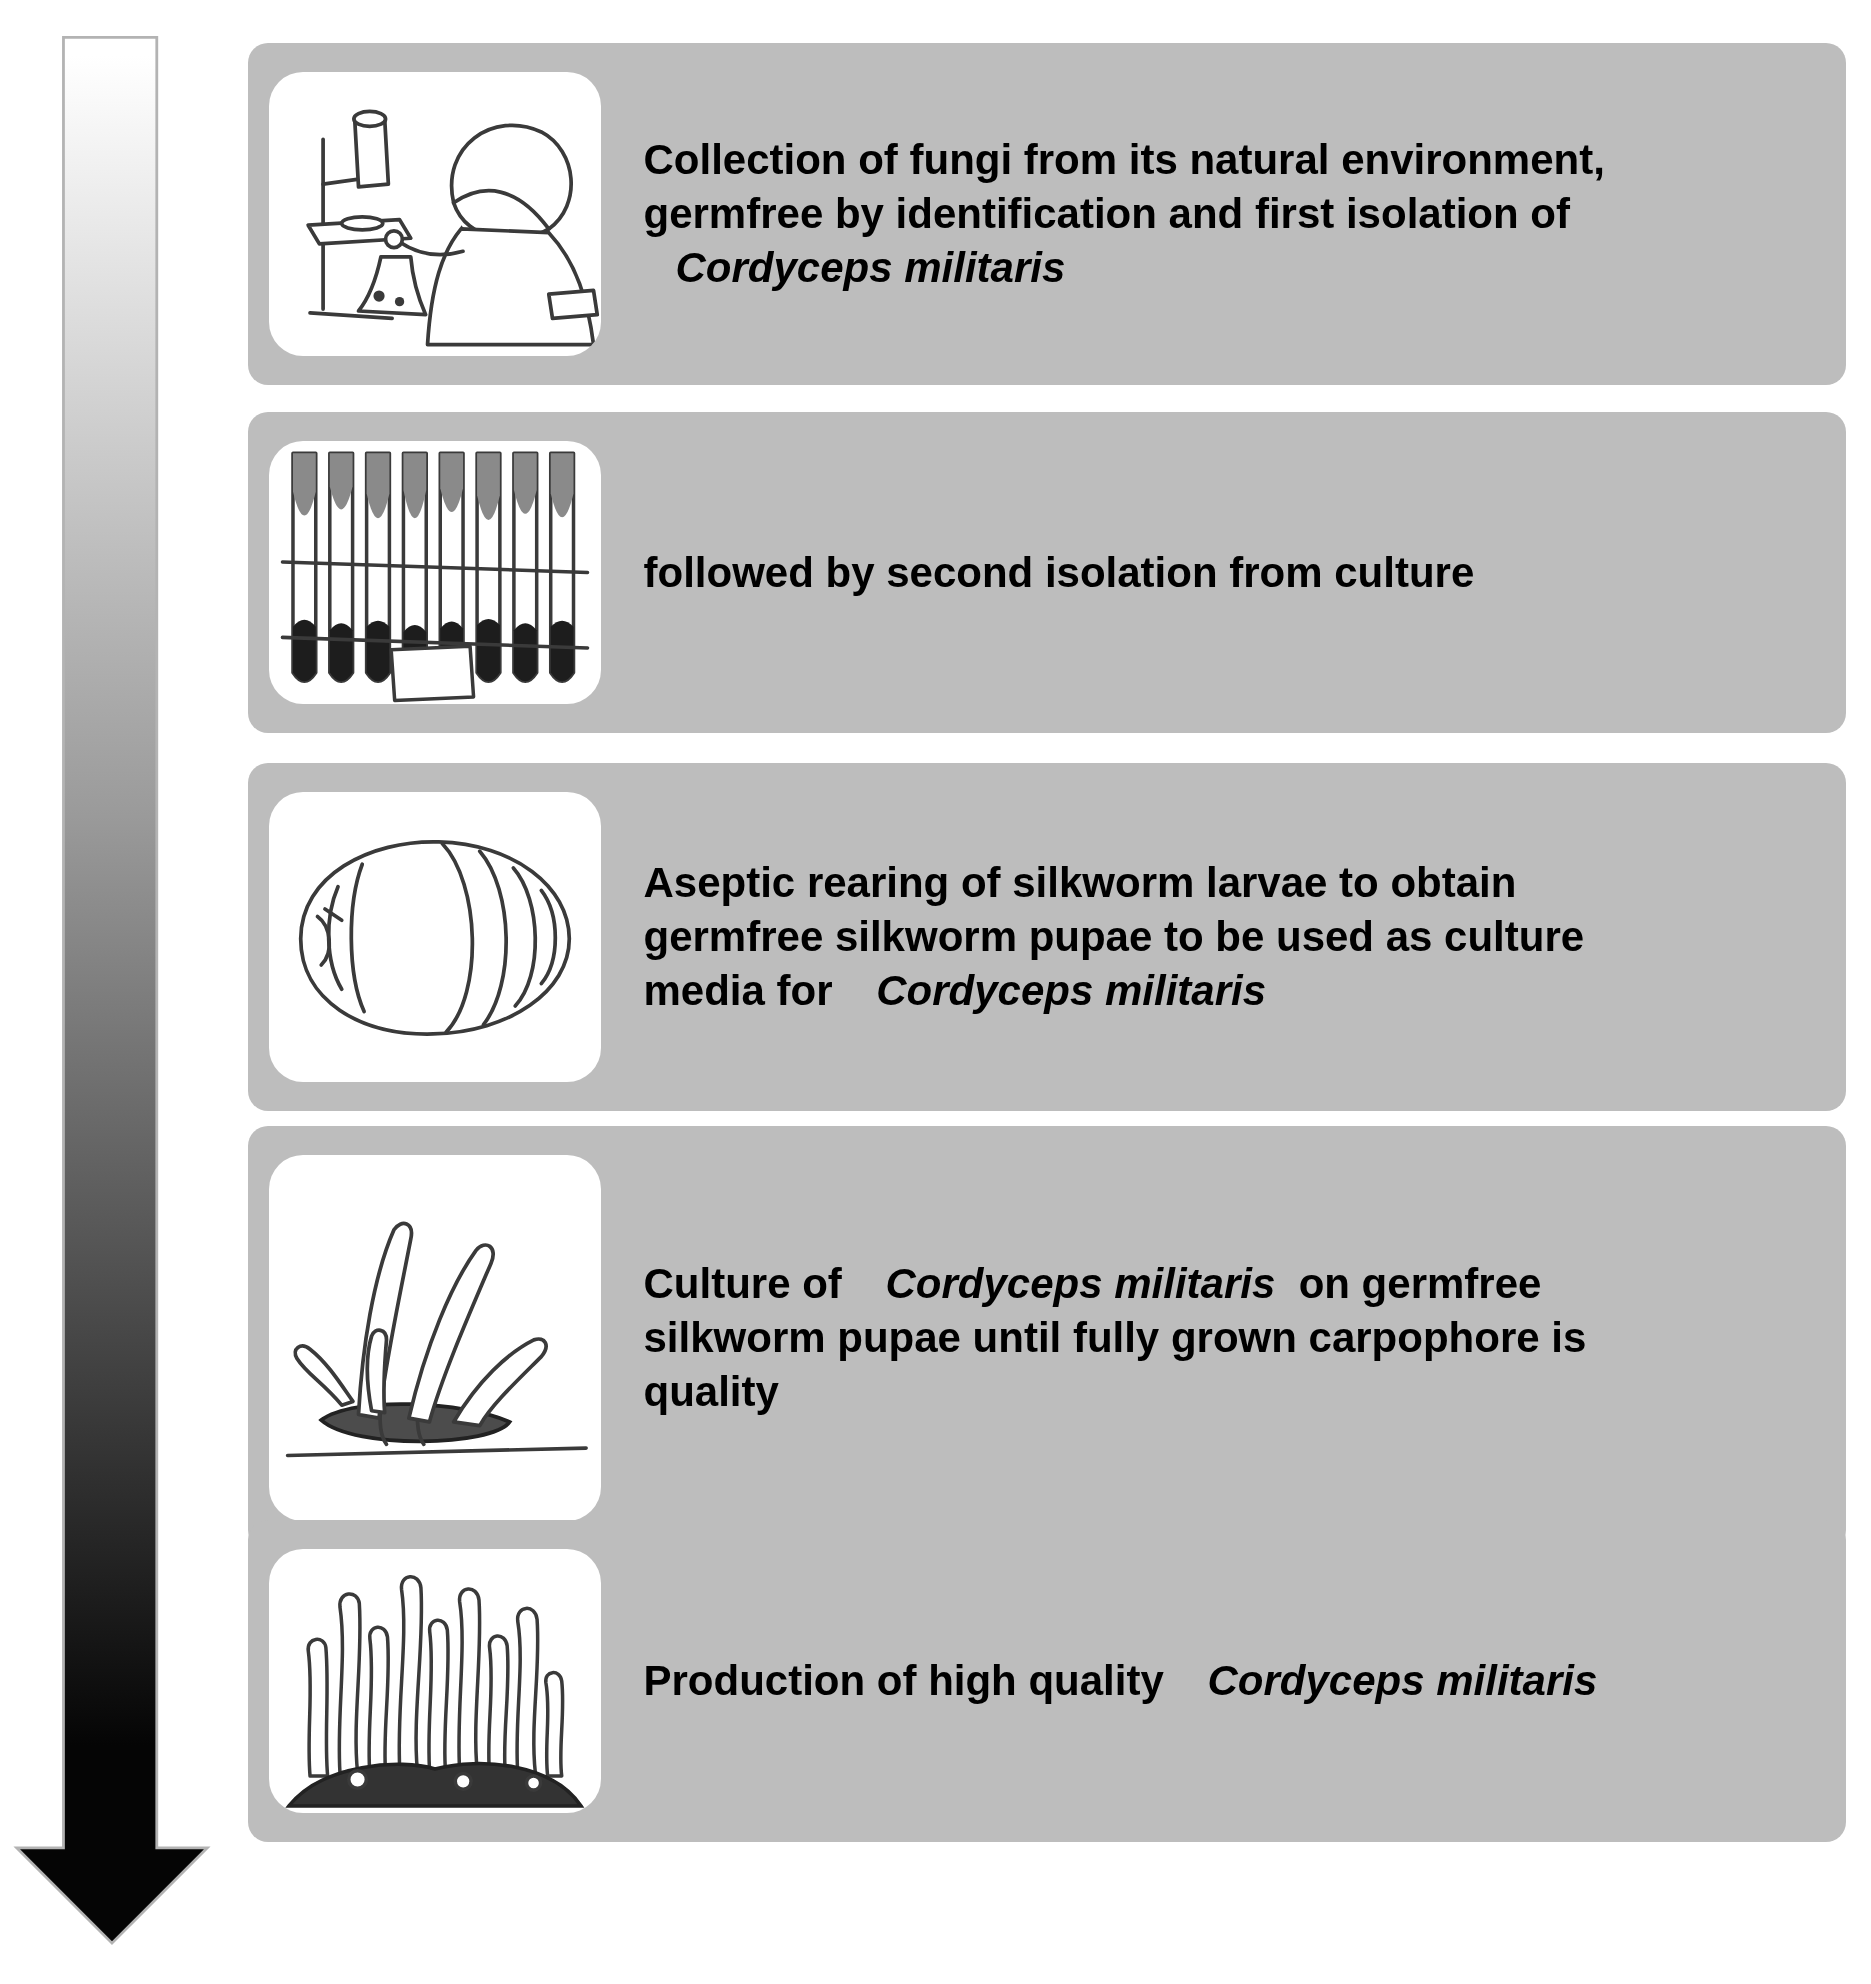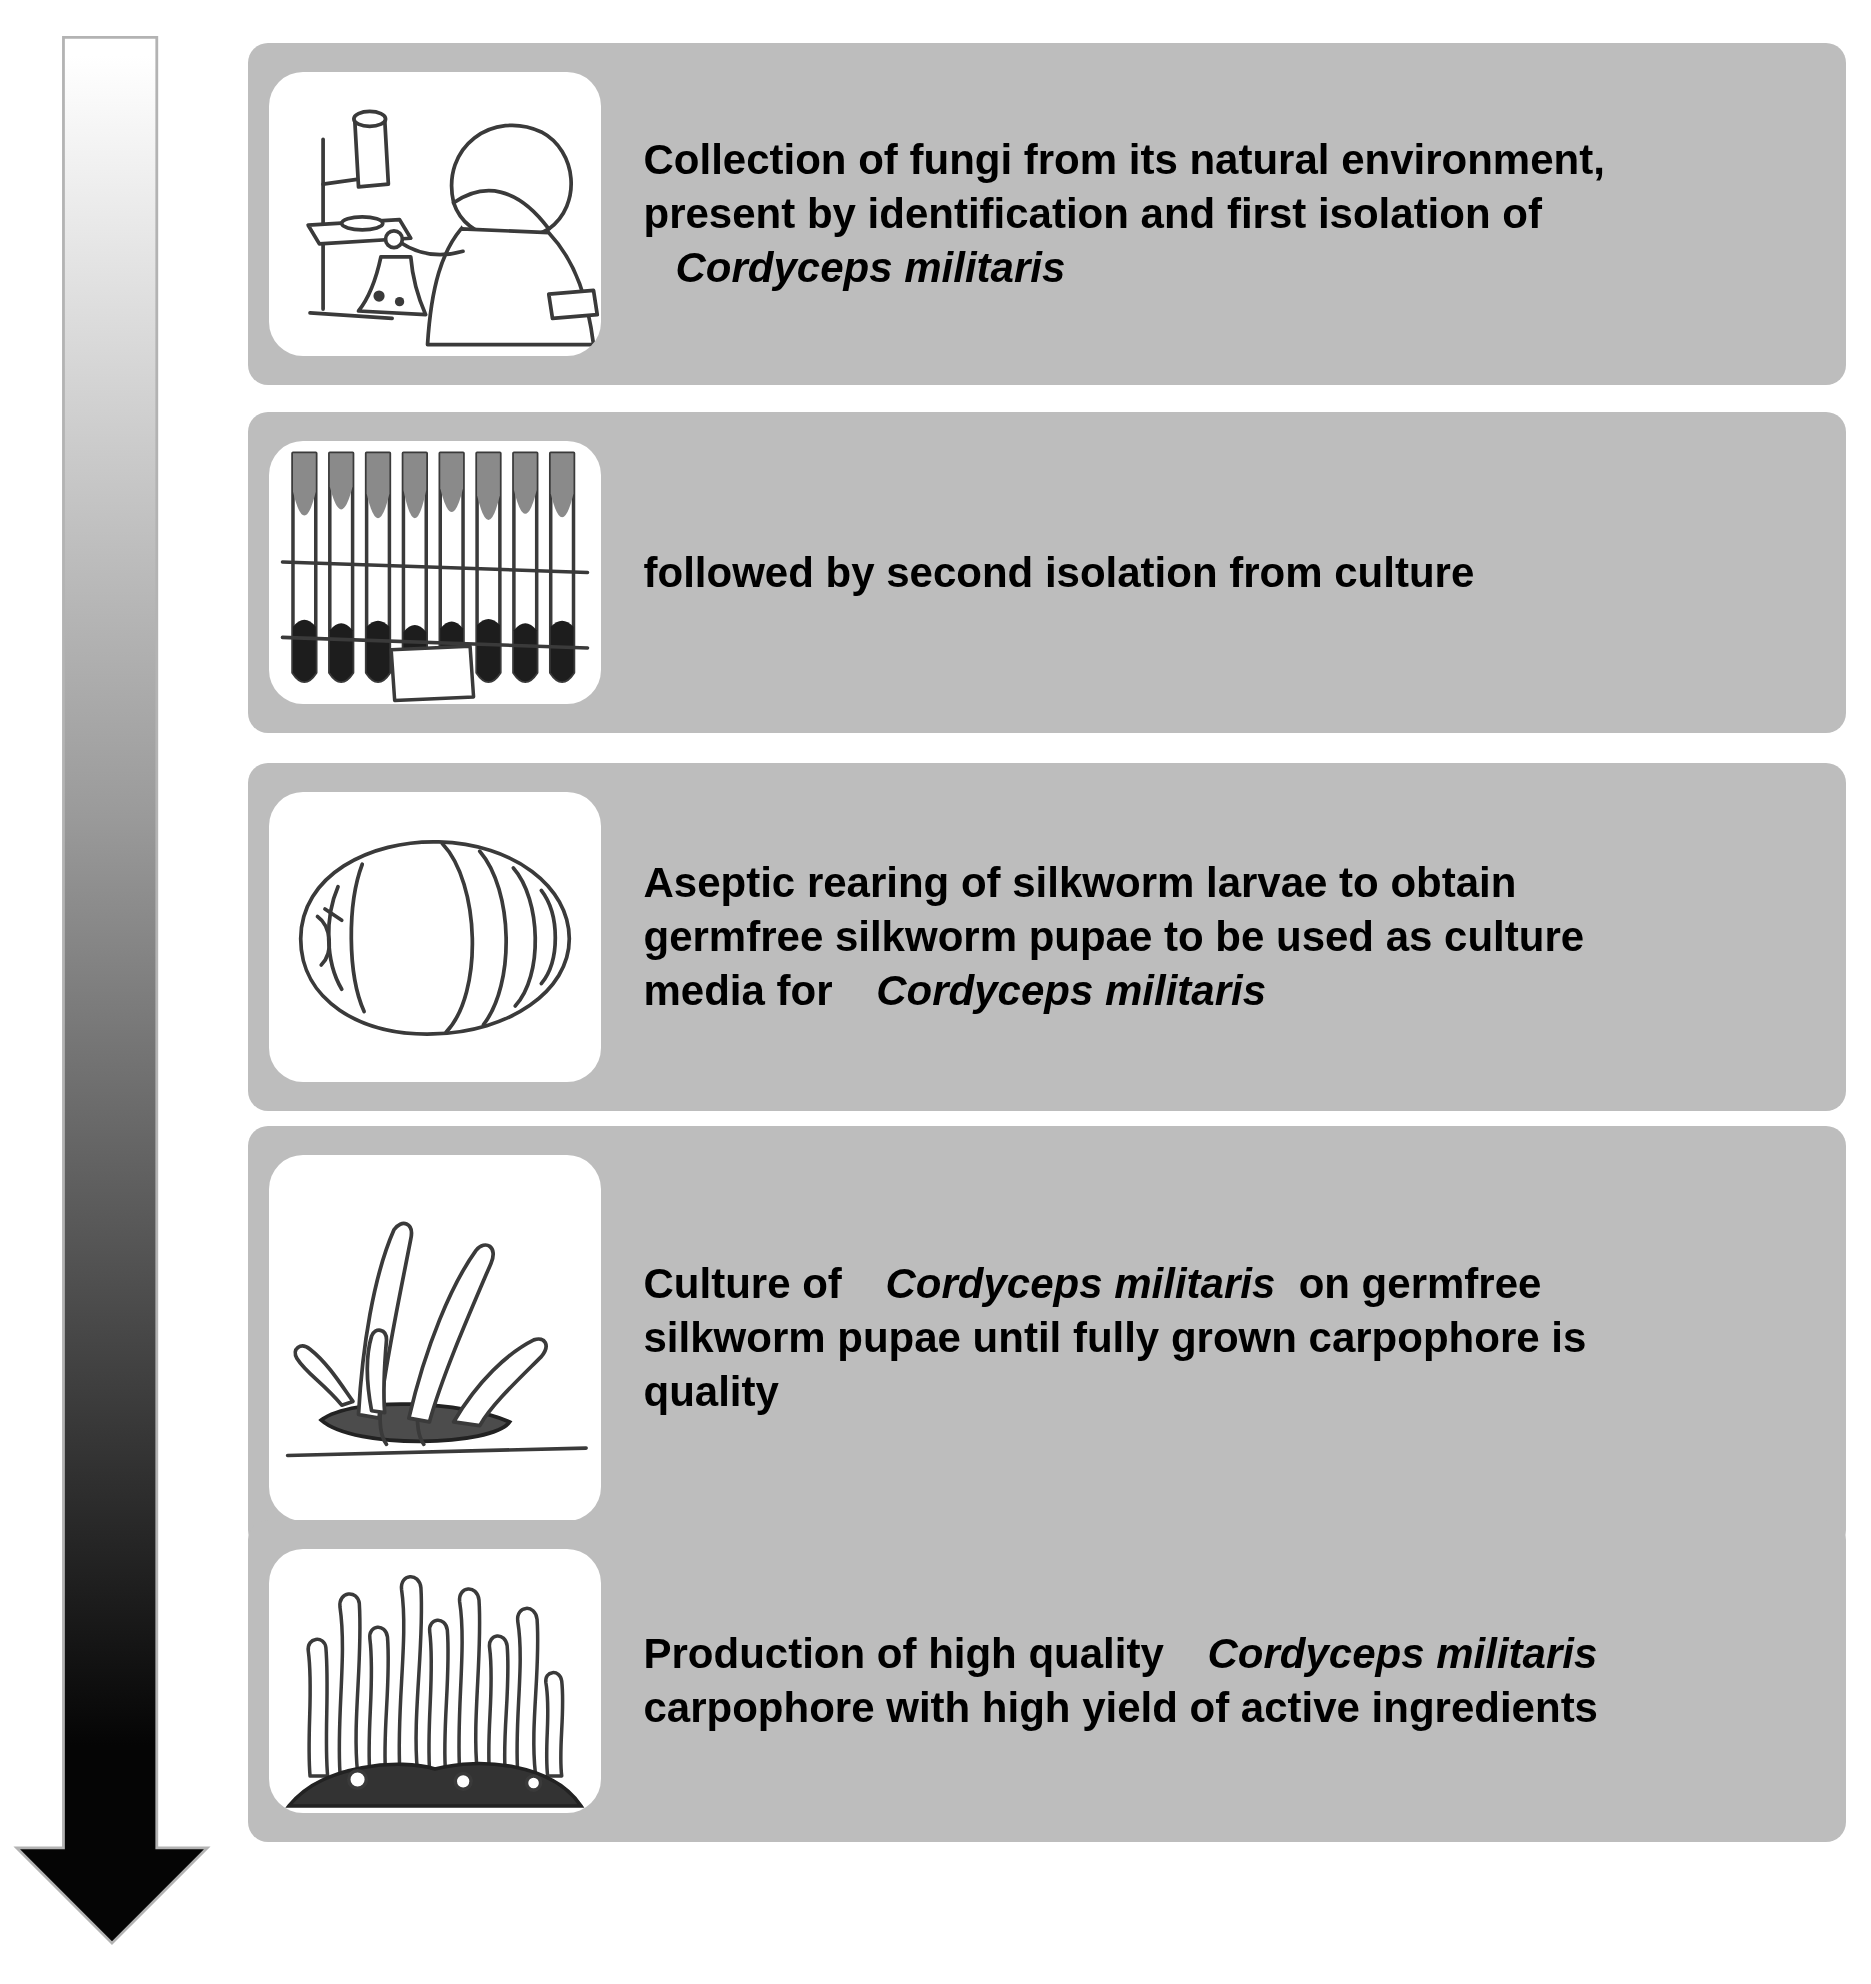--- a/index.html
+++ b/index.html
@@ -81,21 +81,21 @@
         <path class="skf" d="M170,290 C174,226 186,190 206,166 L300,170 C330,202 342,244 348,290 Z"></path>
 
         <path class="sk" d="M208,190 C180,198 158,192 140,180"></path>
         <circle class="skf" cx="134" cy="177" r="9"></circle>
 
         <path class="skf" d="M300,236 L348,232 L352,258 L304,262 Z"></path>
       </svg>
     </div>
     <div class="step-text">
         <div class="text-line"><span>Collection of fungi from its natural environment,</span></div>
-        <div class="text-line"><span>present by identification and first isolation of</span></div>
+        <div class="text-line"><span>germfree by identification and first isolation of</span></div>
         <div class="text-line"><i>Cordyceps militaris</i></div>
       </div>
   </div>
 
   <div class="step-card card-2">
     <div class="illus">
       <svg viewBox="0 0 356 300">
 
         <g>
 
@@ -216,18 +216,17 @@
         <path class="skf" d="M306,258 C302,222 310,186 304,152 C302,138 320,136 322,150 C326,186 318,226 322,258 Z"></path>
 
         <path d="M12,292 C50,244 140,238 178,250 C230,236 312,244 344,292 Z" fill="#333333" stroke="#222" stroke-width="4"></path>
         <circle class="skf" cx="90" cy="262" r="10"></circle>
         <circle class="skf" cx="210" cy="264" r="9"></circle>
         <circle class="skf" cx="290" cy="266" r="8"></circle>
       </svg>
     </div>
     <div class="step-text">
         <div class="text-line"><span>Production of high quality </span><i>Cordyceps militaris</i></div>
-        <div class="text-line"><span>carpophore with high yield of active ingredients</span></div>
       </div>
   </div>
 
 </div>
 
 
 </body></html>

